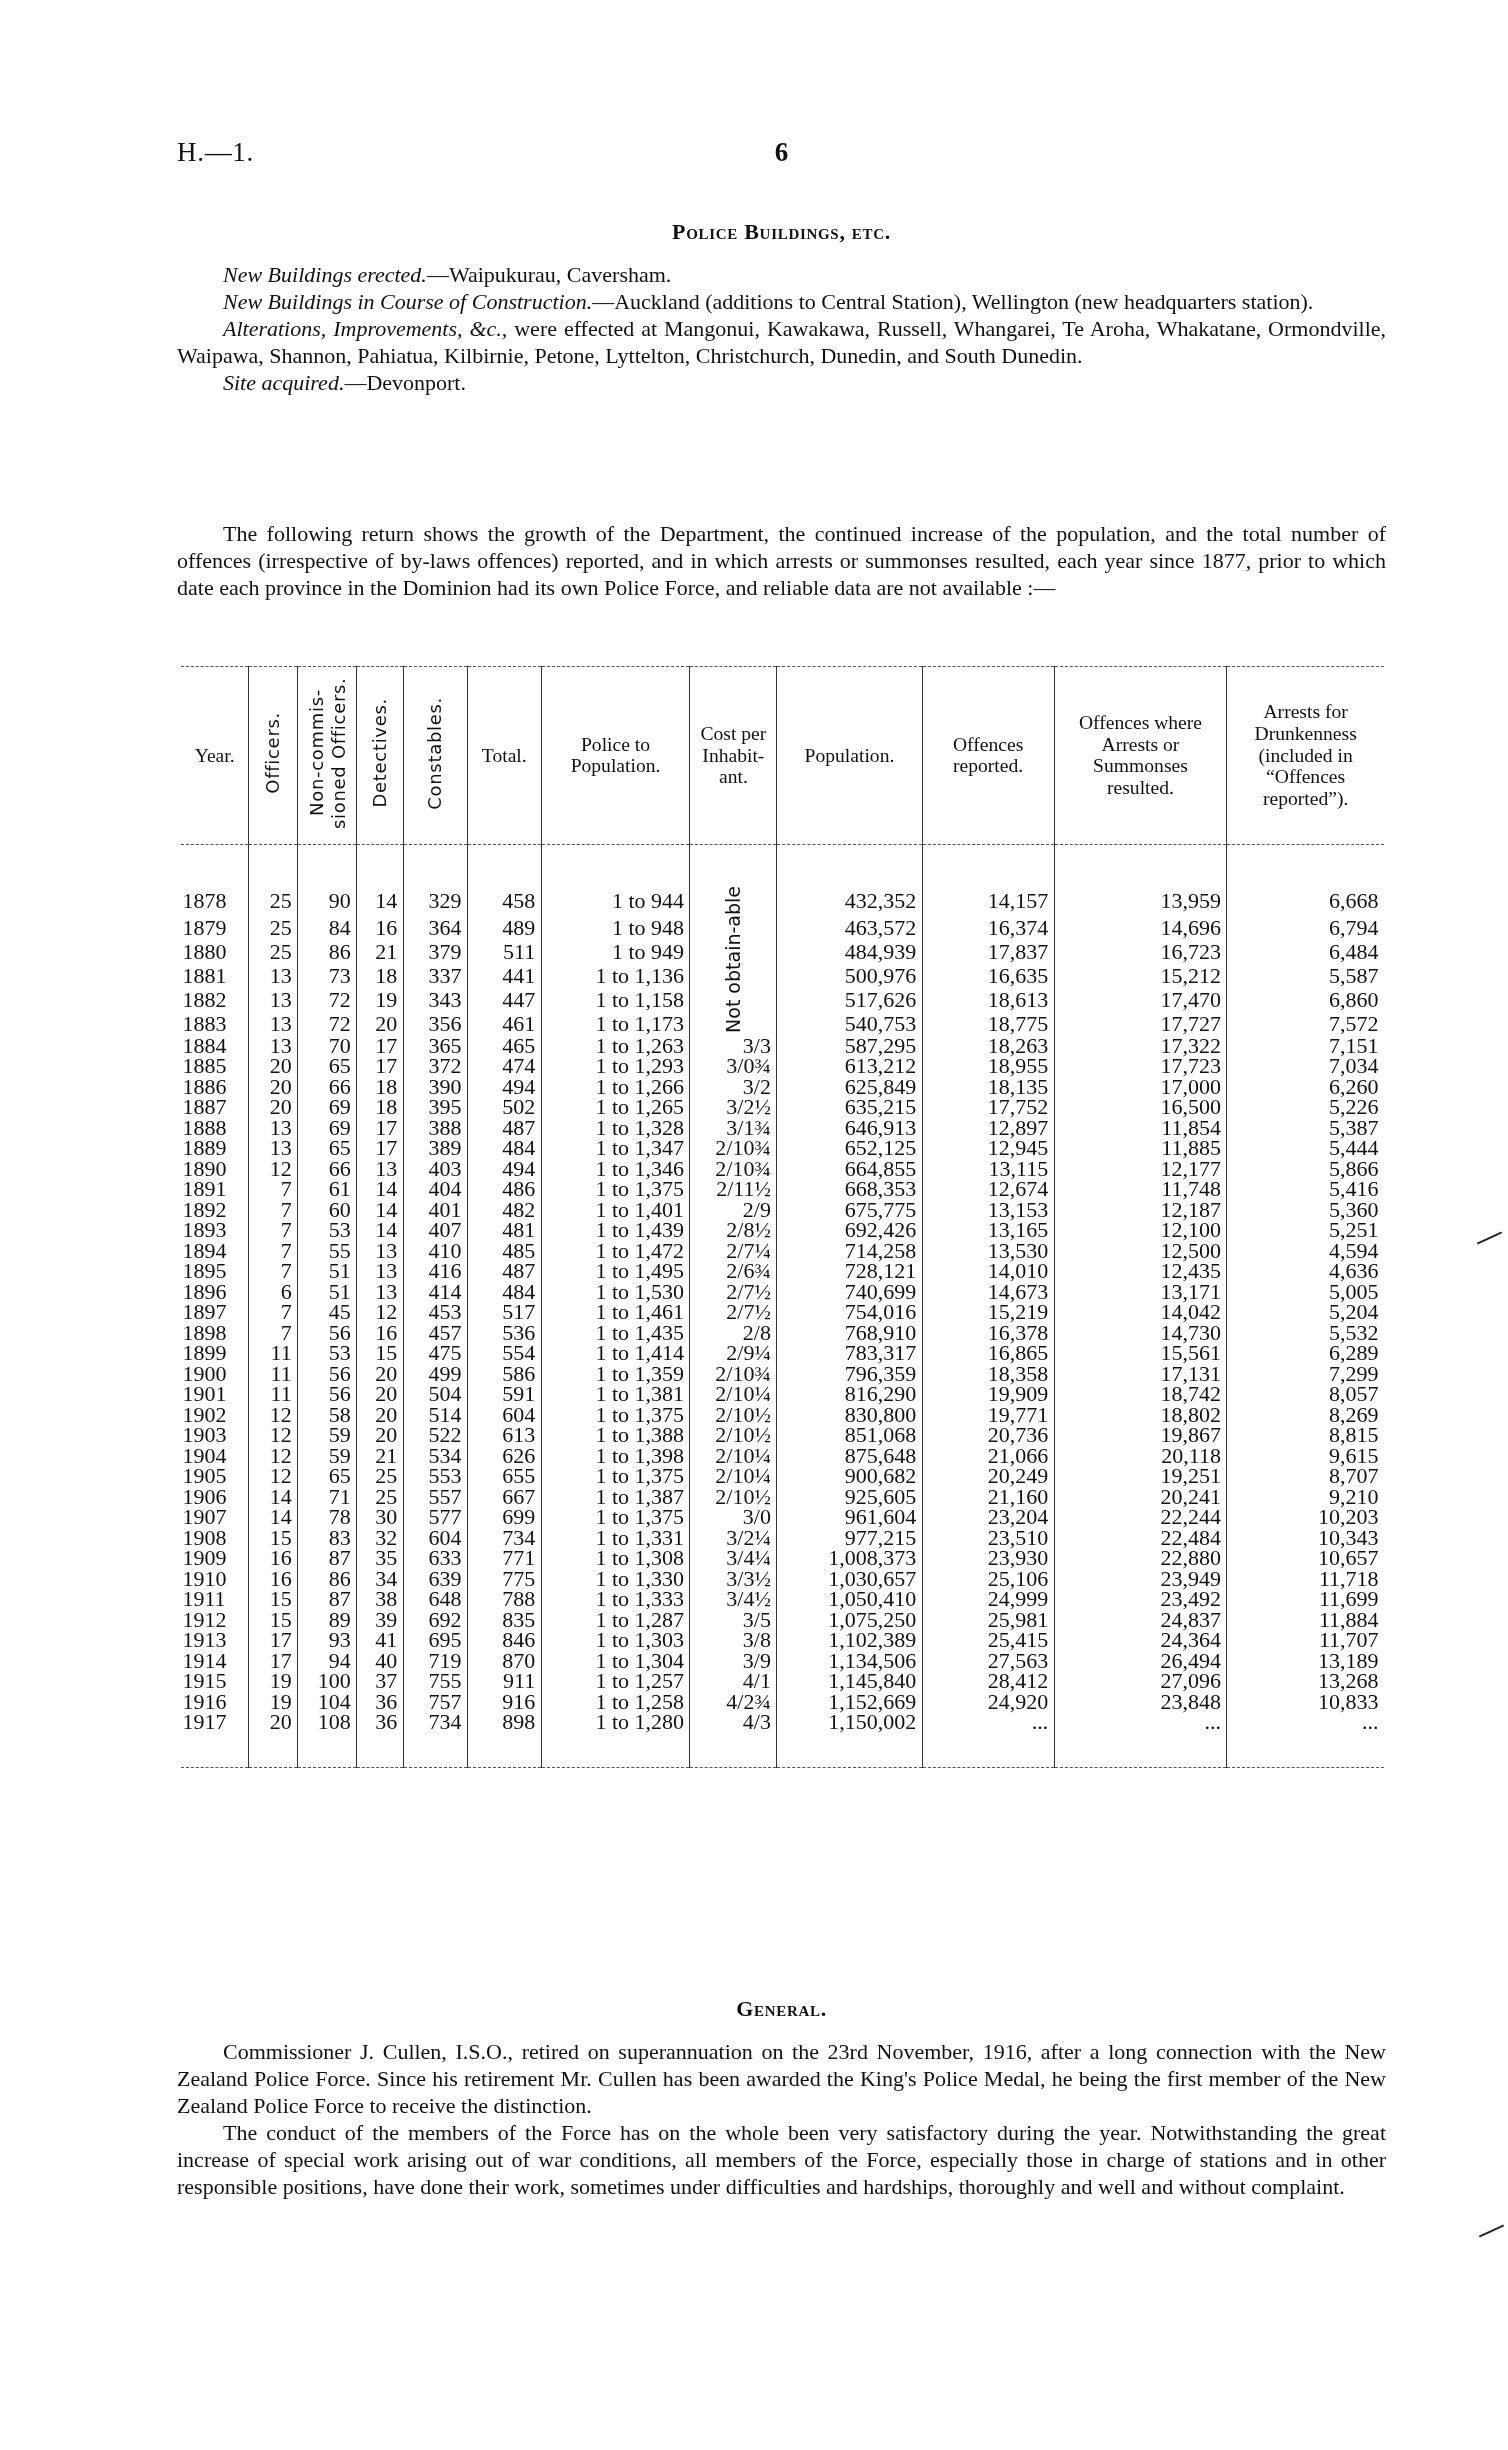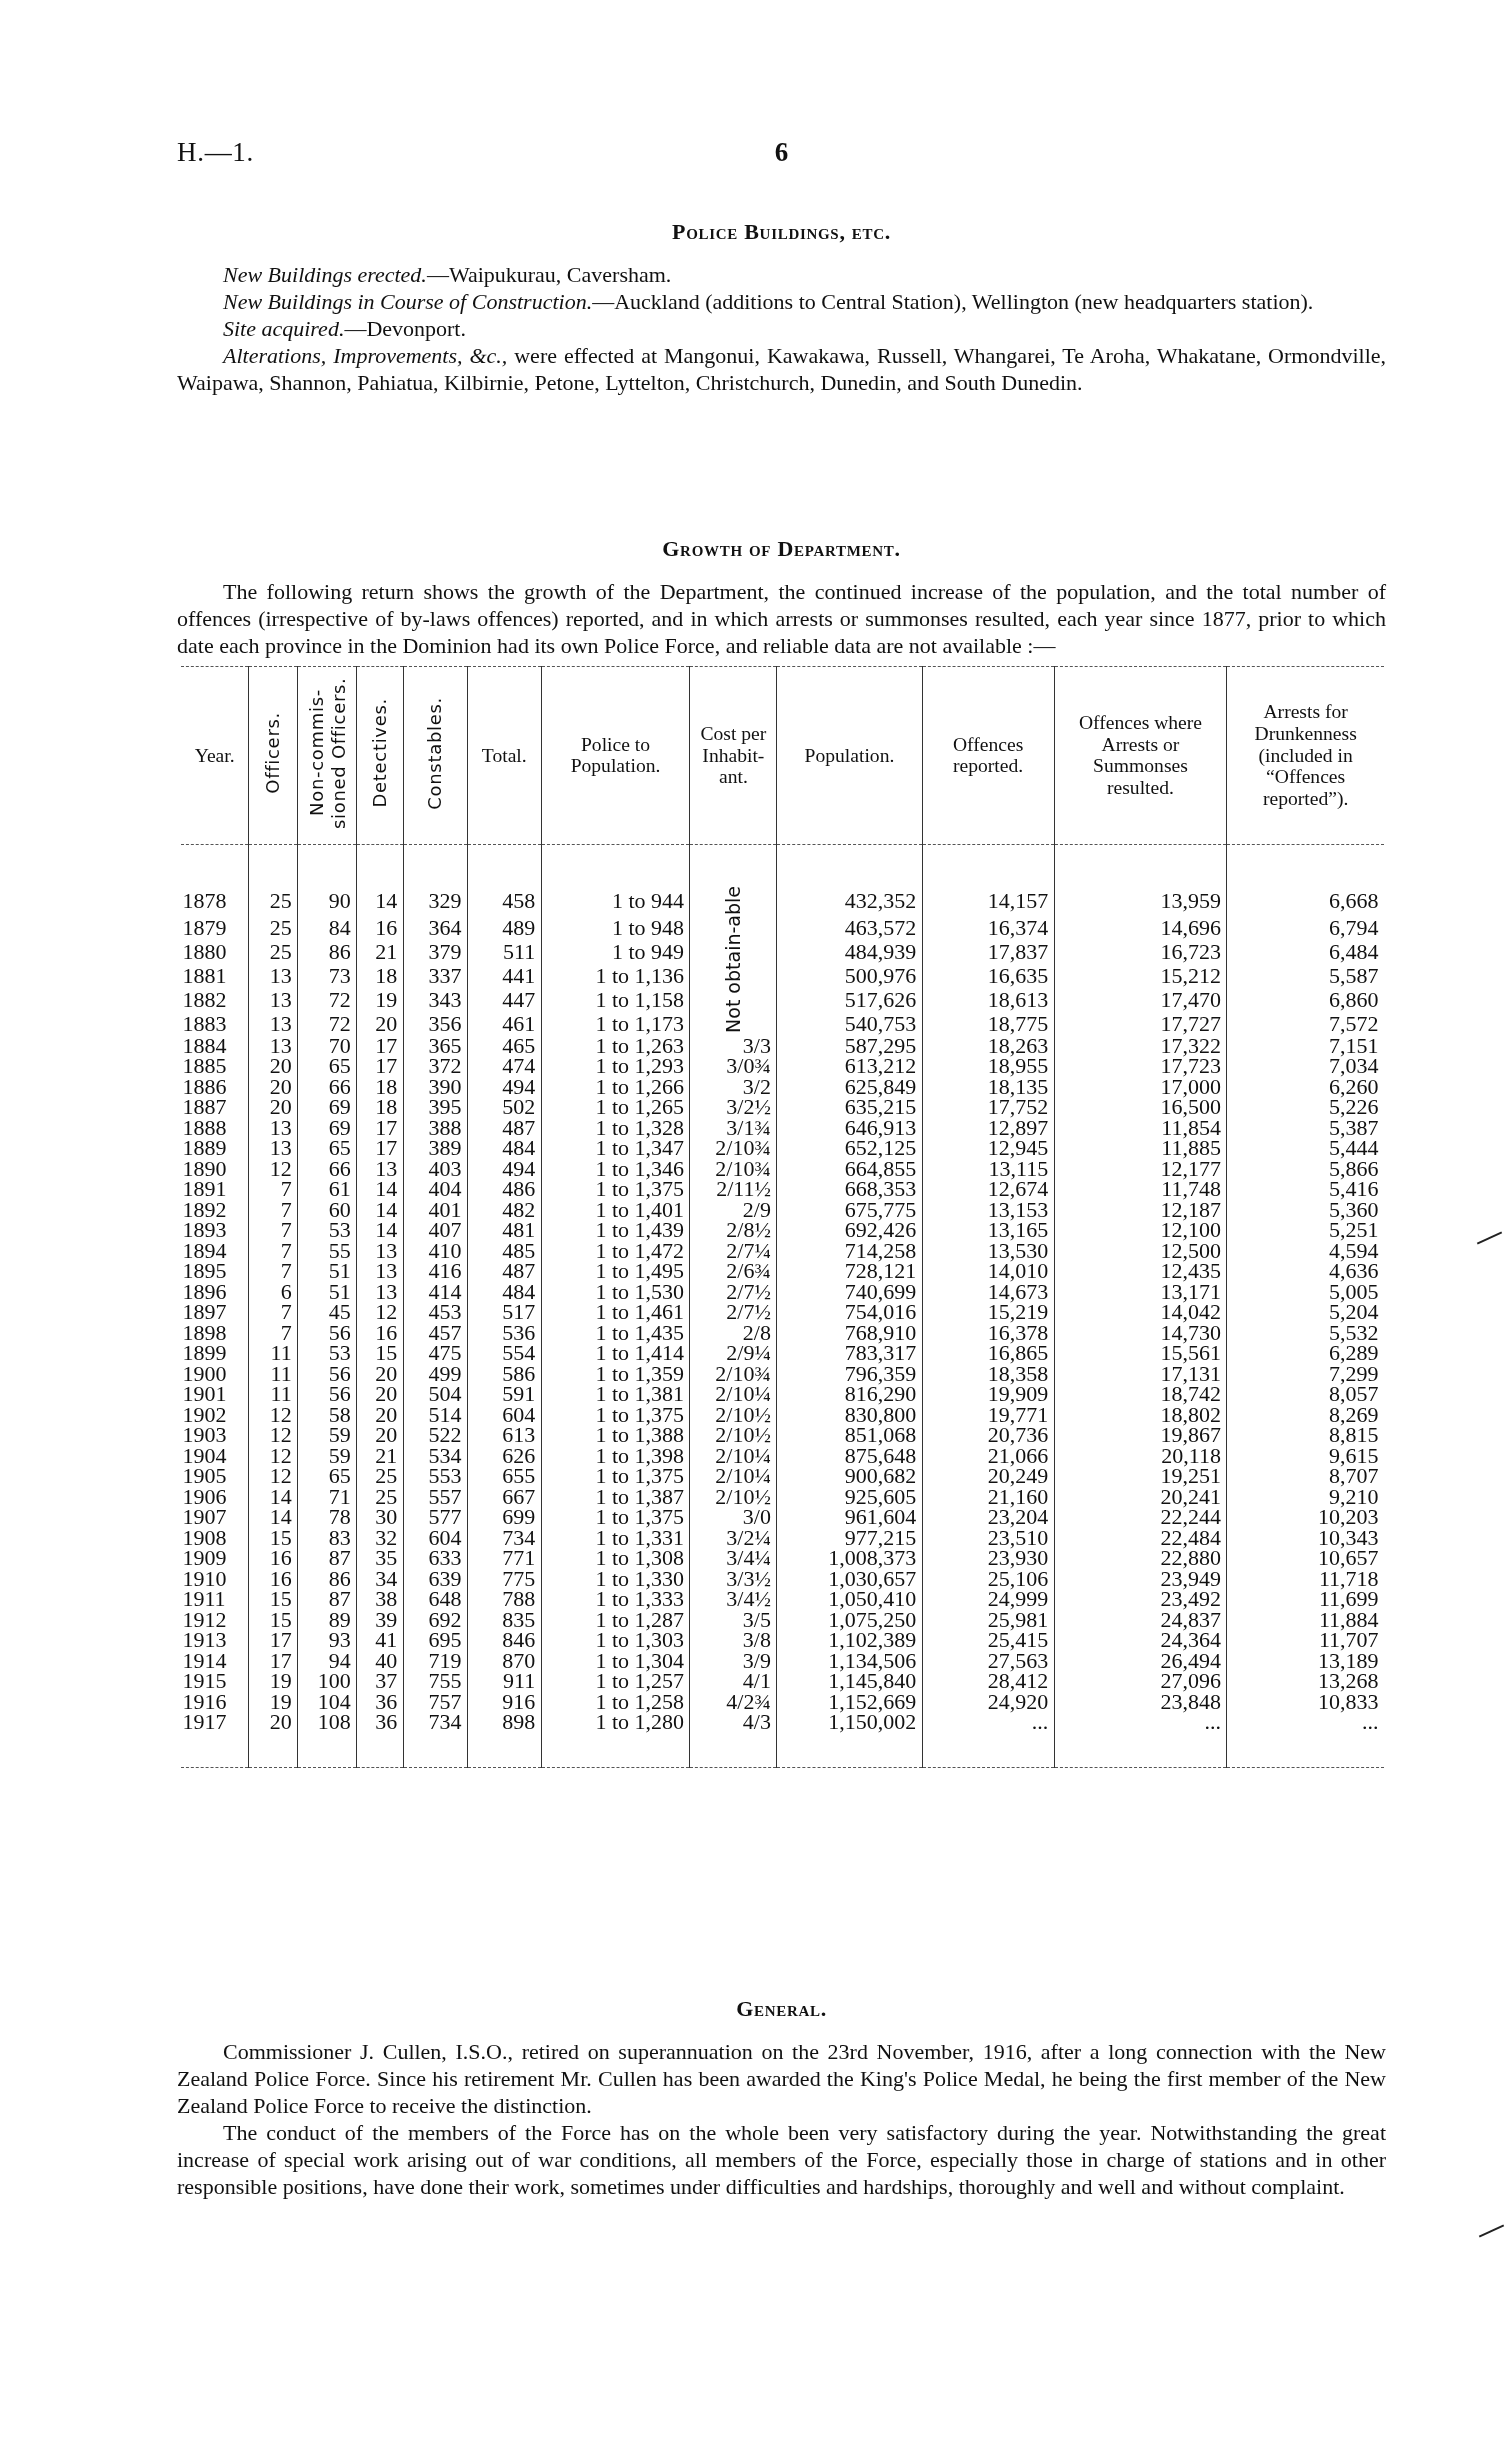--- a/index.html
+++ b/index.html
@@ -36,26 +36,25 @@
 
 <div class="runhead">
   <span class="left">H.—1.</span>
   <span class="center">6</span>
 </div>
 
 <section id="sec1">
   <h2 class="sec-title">Police Buildings, etc.</h2>
   <p class="para indent"><span class="it">New Buildings erected.</span><span>—Waipukurau, Caversham.</span></p>
   <p class="para indent"><span class="it">New Buildings in Course of Construction.</span><span>—Auckland (additions to Central Station), Wellington (new headquarters station).</span></p>
+  <p class="para indent"><span class="it">Alterations, Improvements, &amp;c.,</span><span> were effected at Mangonui, Kawakawa, Russell, Whangarei, Te Aroha, Whakatane, Ormondville, Waipawa, Shannon, Pahiatua, Kilbirnie, Petone, Lyttelton, Christchurch, Dunedin, and South Dunedin.</span></p>
   <p class="para indent"><span class="it">Site acquired.</span><span>—Devonport.</span></p>
-  <p class="para indent"><span class="it">Alterations, Improvements, &amp;c.,</span><span> were effected at Mangonui, Kawakawa, Russell, Whangarei, Te Aroha, Whakatane, Ormondville, Waipawa, Shannon, Pahiatua, Kilbirnie, Petone, Lyttelton, Christchurch, Dunedin, and South Dunedin.</span></p>
 </section>
 
 <section id="sec2">
-  <h2 class="sec-title">Growth of Department.</h2>
   <p class="para indent">The following return shows the growth of the Department, the continued increase of the population, and the total number of offences (irrespective of by-laws offences) reported, and in which arrests or summonses resulted, each year since 1877, prior to which date each province in the Dominion had its own Police Force, and reliable data are not available :—</p>
 </section>
 
 <div id="tbl-wrap">
   <table class="data">
     <colgroup>
       <col style="width:57px">
         <col style="width:41px">
         <col style="width:47px">
         <col style="width:39px">

